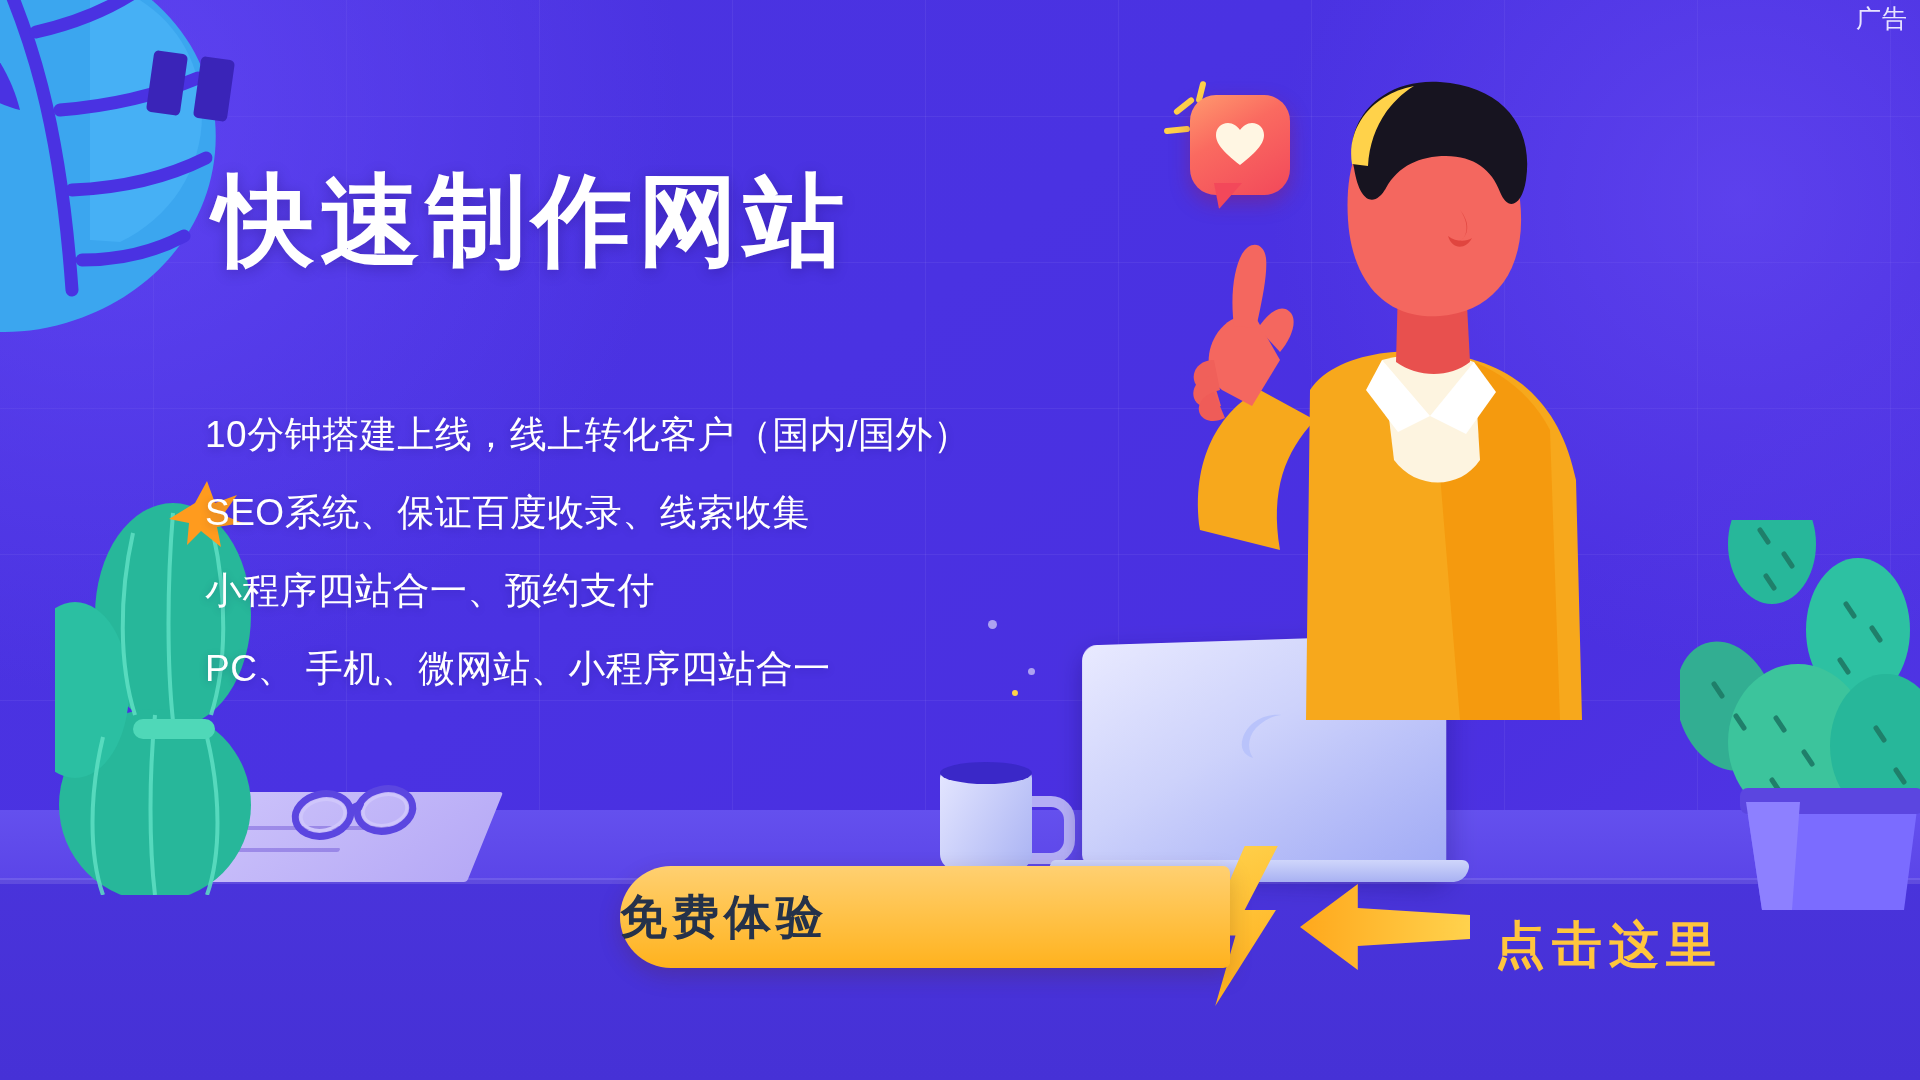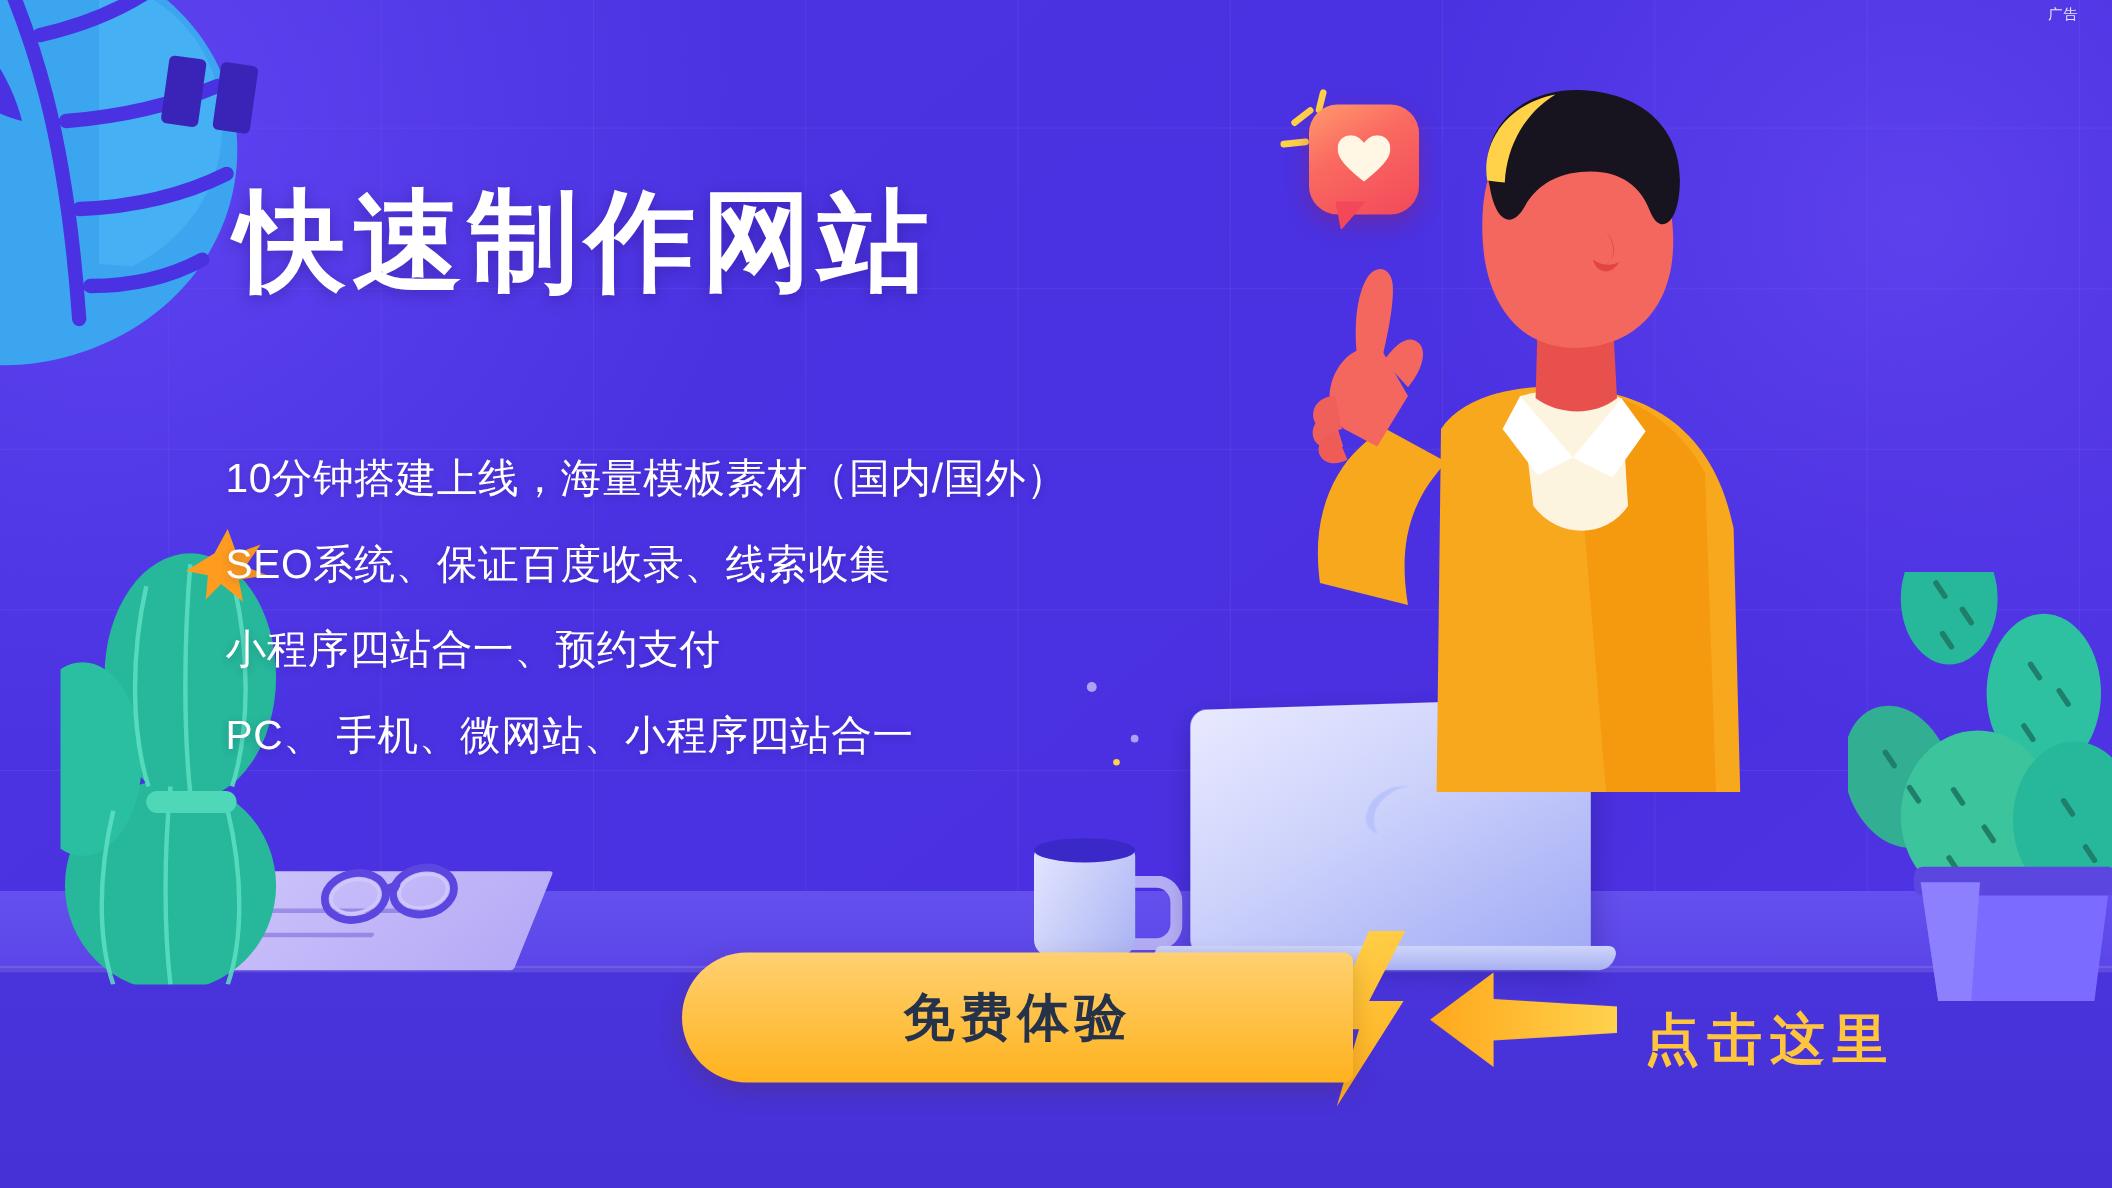--- a/index.html
+++ b/index.html
@@ -25,21 +25,21 @@
     pointer-events:none;
   }
   .glow2{
     position:absolute;right:-180px;top:-120px;width:900px;height:800px;
     background:radial-gradient(circle at 60% 40%,rgba(120,90,255,.40),rgba(75,52,224,0) 65%);
     pointer-events:none;
   }
 
   
   .ad-label{
-    position:absolute;right:30px;top:6px;color:#e8e4ff;font-size:13px;
+    position:absolute;right:12px;top:6px;color:#e8e4ff;font-size:25px;
     letter-spacing:1px;line-height:1;
   }
 
   
   .leaf-wrap{position:absolute;left:-60px;top:-40px;width:420px;height:420px;}
 
   
   .qblock{position:absolute;background:#3a24b8;border-radius:5px;}
   .qb1{left:150px;top:52px;width:34px;height:62px;transform:rotate(8deg);}
   .qb2{left:197px;top:58px;width:34px;height:62px;transform:rotate(8deg);}
@@ -151,24 +151,24 @@
 
   
   .cta-wrap{position:absolute;left:620px;bottom:90px;width:800px;height:130px;}
   .bolt{
     position:absolute;left:575px;top:-14px;width:92px;height:160px;
     background:linear-gradient(160deg,#ffd24d,#ffaa16);
     clip-path:polygon(54% 0,12% 56%,44% 56%,22% 100%,88% 40%,54% 40%,90% 0);
     filter:drop-shadow(0 4px 10px rgba(100,40,0,.25));
   }
   .cta-btn{
-    position:absolute;left:0;top:6px;width:610px;height:118px;
+    position:absolute;left:0;top:6px;width:610px;height:102px;
     background:linear-gradient(180deg,#ffd071 0%,#ffc043 55%,#ffb21e 100%);
     border-radius:60px 8px 8px 60px;
-    display:flex;align-items:center;justify-content:center;
+    display:flex;align-items:center;
     box-shadow:0 8px 22px rgba(90,40,0,.22);
     cursor:pointer;
   }
   .cta-text{
     color:#25324a;font-size:47px;font-weight:bold;letter-spacing:5px;
   }
 
   
   .arrow{
     position:absolute;left:1300px;bottom:110px;width:170px;height:86px;
@@ -348,21 +348,21 @@
       <rect x="60" y="268" width="184" height="26" rx="8" fill="#5b46e0"></rect>
       <path d="M66 282 L120 282 L112 390 L82 390 Z" fill="#8d80ff"></path>
     </svg>
   </div>
 
   <div class="ad-label">广告</div>
 
   <div class="headline">快速制作网站</div>
 
   <div class="bullets">
-    <div class="bullet">10分钟搭建上线，海量模板素材（国内/国外）</div>
+    <div class="bullet">10分钟搭建上线，线上转化客户（国内/国外）</div>
     <div class="bullet">SEO系统、保证百度收录、线索收集</div>
     <div class="bullet">小程序四站合一、预约支付</div>
     <div class="bullet">PC、 手机、微网站、小程序四站合一</div>
   </div>
 
   <div class="cta-wrap">
     <div class="bolt"></div>
     <div class="cta-btn">
       <span class="cta-text">免费体验</span>
     </div>

